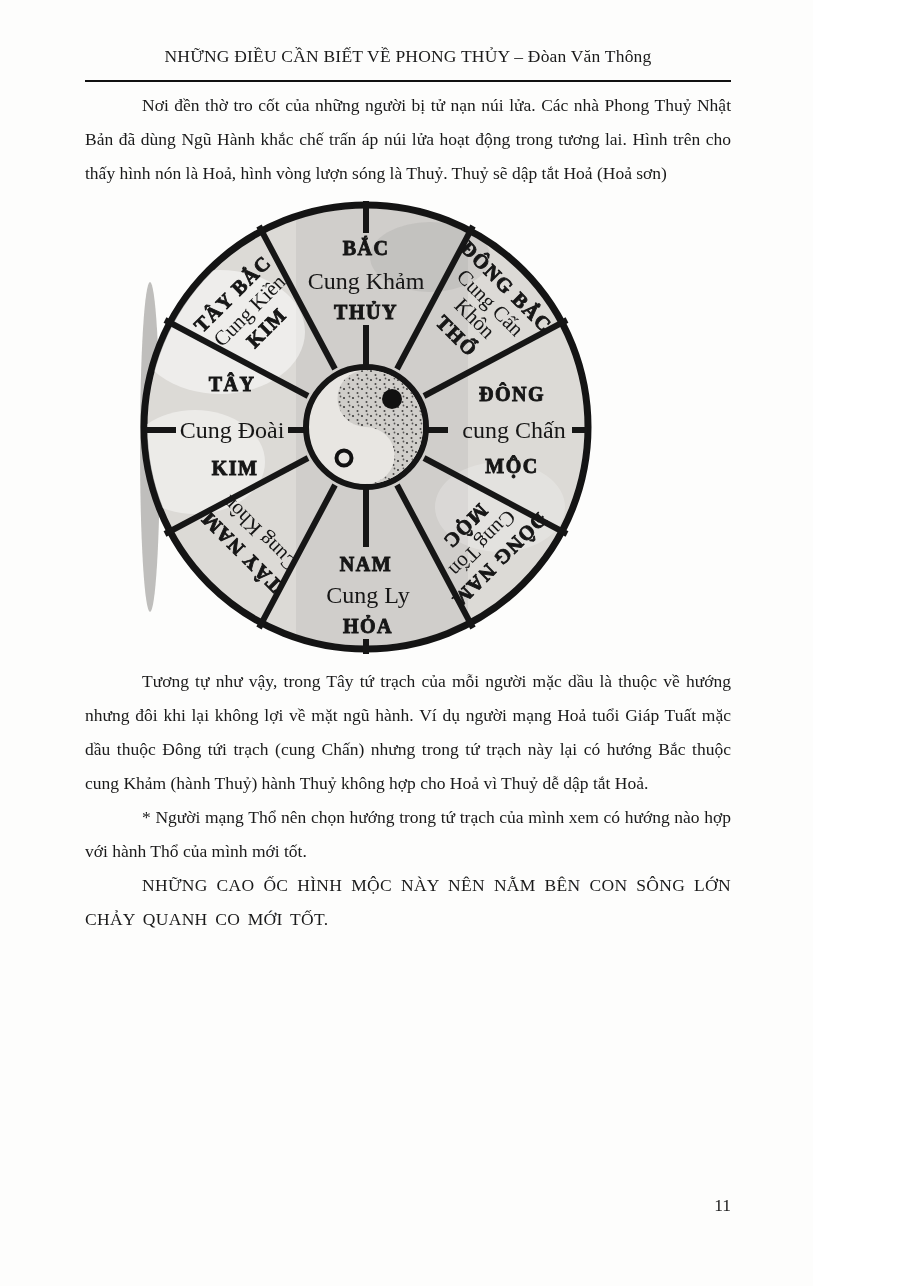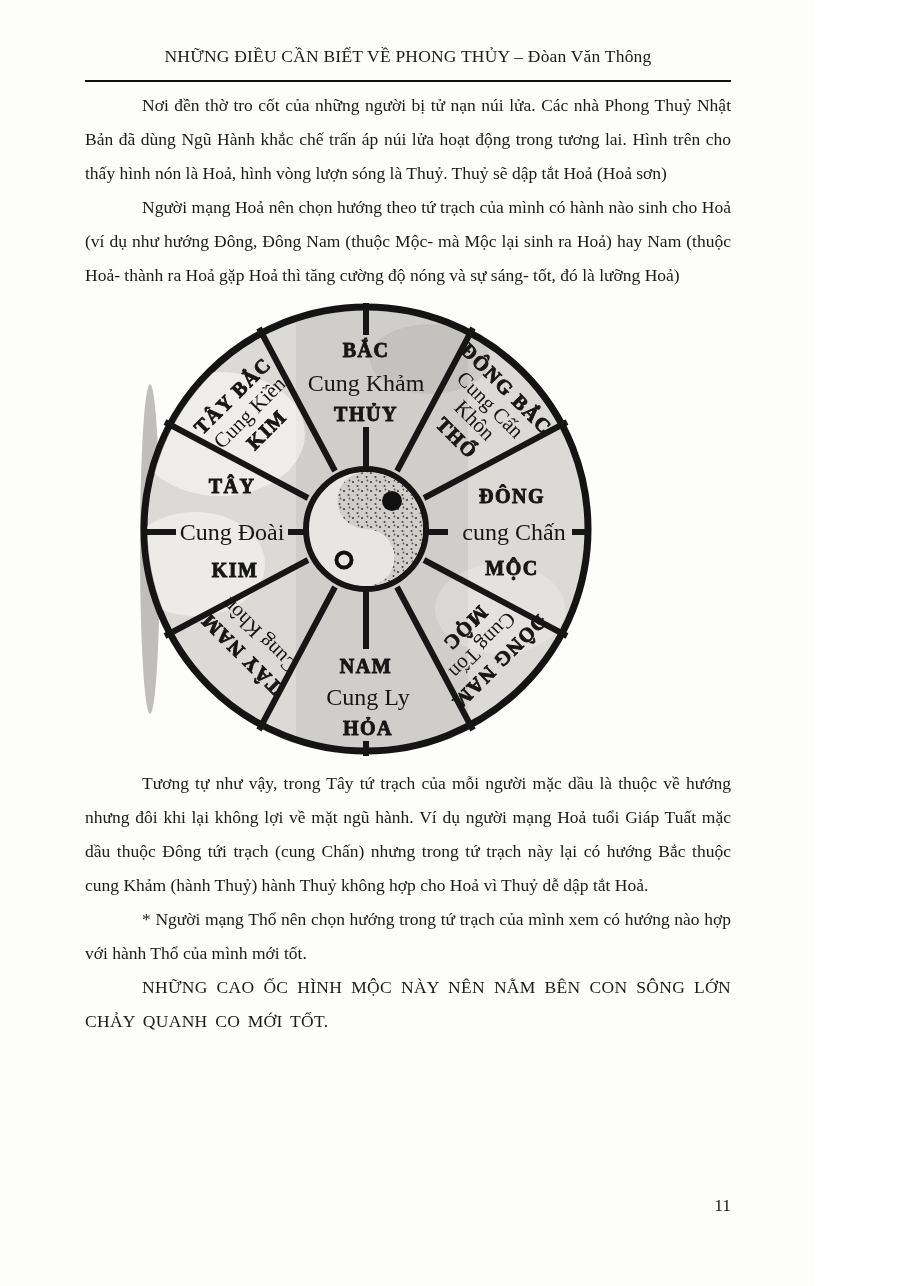--- a/index.html
+++ b/index.html
@@ -49,21 +49,20 @@
 <body>
 
 <div class="page">
   <div class="content">
 
     <p class="header-title">NHỮNG ĐIỀU CẦN BIẾT VỀ PHONG THỦY – Đòan Văn Thông</p>
     <hr class="rule">
 
     <div class="body-text">
       <p>Nơi đền thờ tro cốt của những người bị tử nạn núi lửa. Các nhà Phong Thuỷ Nhật Bản đã dùng Ngũ Hành khắc chế trấn áp núi lửa hoạt động trong tương lai. Hình trên cho thấy hình nón là Hoả, hình vòng lượn sóng là Thuỷ. Thuỷ sẽ dập tắt Hoả (Hoả sơn)</p>
-      <p>Người mạng Hoả nên chọn hướng theo tứ trạch của mình có hành nào sinh cho Hoả (ví dụ như hướng Đông, Đông Nam (thuộc Mộc- mà Mộc lại sinh ra Hoả) hay Nam (thuộc Hoả- thành ra Hoả gặp Hoả thì tăng cường độ nóng và sự sáng- tốt, đó là lưỡng Hoả)</p>
 
       <figure class="diagram">
         <svg width="909" height="462" viewBox="0 0 909 462">
           <defs>
             <pattern id="stip" width="9" height="9" patternUnits="userSpaceOnUse">
               <rect width="9" height="9" fill="#d0ceca"></rect>
               <circle cx="2" cy="3" r="1.1" fill="#222" opacity=".85"></circle>
               <circle cx="6.5" cy="7" r="1.0" fill="#222" opacity=".8"></circle>
               <circle cx="7.5" cy="1.5" r="0.9" fill="#222" opacity=".7"></circle>
             </pattern>

